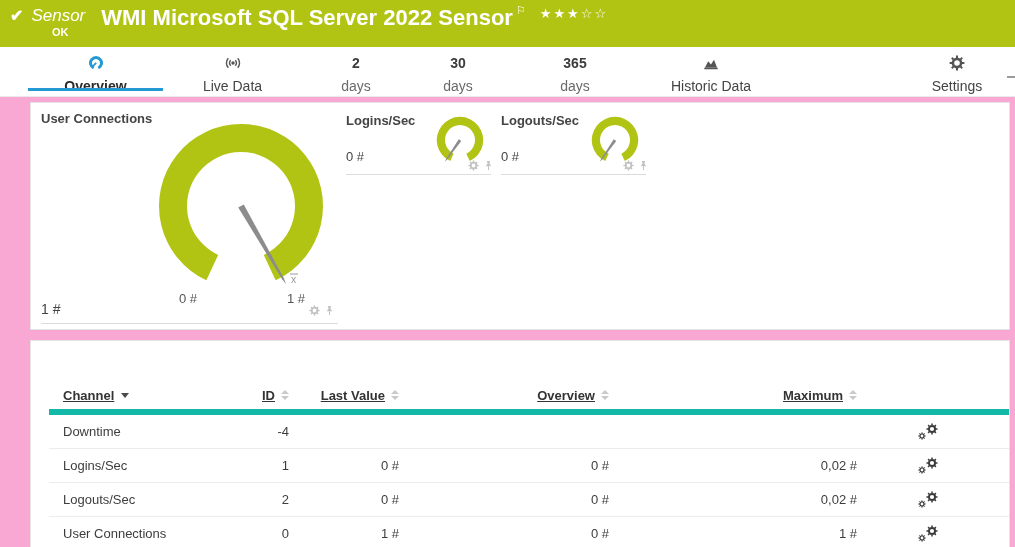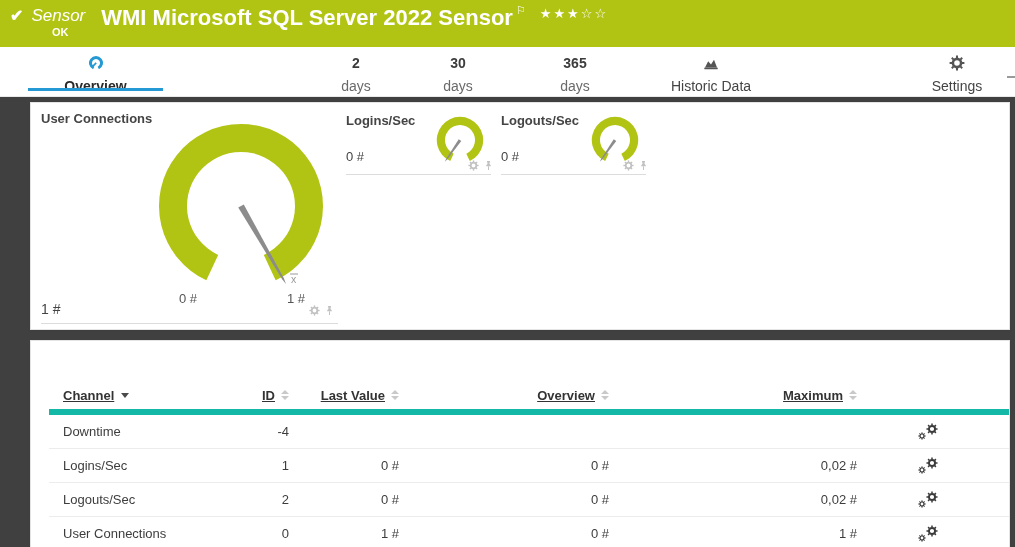--- a/index.html
+++ b/index.html
@@ -22,21 +22,21 @@
        font-size:14px;color:#444;cursor:pointer;box-sizing:border-box;padding-top:6px;flex-direction:column;}
   .tab .ticon{width:16px;height:16px;color:#555;flex:0 0 auto;}
   .tab.active{color:#2b2b2b;font-weight:bold;}
   .tab.active .ticon{color:#2599d4;}
   .tab.active::after{content:"";position:absolute;left:0;right:0;bottom:5px;height:3px;background:#2599d4;}
   .tab .num{font-weight:bold;color:#3c3c3c;}
   .tab .unit{color:#6a6a6a;font-weight:normal;}
   .tab-more{position:absolute;left:1007px;top:29px;width:8px;height:2px;background:#9a9a9a;}
 
   
-  .content{position:absolute;top:97px;left:0;width:100%;height:450px;background:#404040;}
+  .content{position:absolute;top:97px;left:0;width:100%;height:450px;background:#f9a8d4;}
   .panel{position:absolute;left:30px;width:980px;background:#fff;border:1px solid #e4e4e4;box-sizing:border-box;box-shadow:0 1px 2px rgba(0,0,0,0.04);}
   .panel.gauges{top:5px;height:228px;}
   .panel.channels{top:243px;height:220px;border-bottom:none;}
 
   .blk-title{position:absolute;font-size:13px;font-weight:bold;color:#444;}
   .tick{position:absolute;font-size:13px;color:#555;text-align:center;width:34px;}
   .curval{position:absolute;font-size:14px;color:#444;}
   .blk-line{position:absolute;height:1px;background:#dcdcdc;}
   .gpicons{position:absolute;display:flex;gap:4px;color:#c2c2c2;}
   .gpicons svg{width:11px;height:11px;display:block;}
@@ -125,20 +125,26 @@
     <div class="hdr-status">OK</div>
   </div>
 
   <div class="tabbar">
     <div class="tab active" style="left:28px;width:135px;">
       <svg class="ticon">
           <use href="#sym-gauge"></use>
         </svg>
       <span>Overview</span>
     </div>
+    <div class="tab" style="left:185px;width:95px;">
+      <svg class="ticon">
+          <use href="#sym-live"></use>
+        </svg>
+      <span>Live Data</span>
+    </div>
     <div class="tab" style="left:325px;width:62px;">
       <span class="num">2</span>
       <span class="unit">days</span>
     </div>
     <div class="tab" style="left:424px;width:68px;">
       <span class="num">30</span>
       <span class="unit">days</span>
     </div>
     <div class="tab" style="left:537px;width:76px;">
       <span class="num">365</span>

